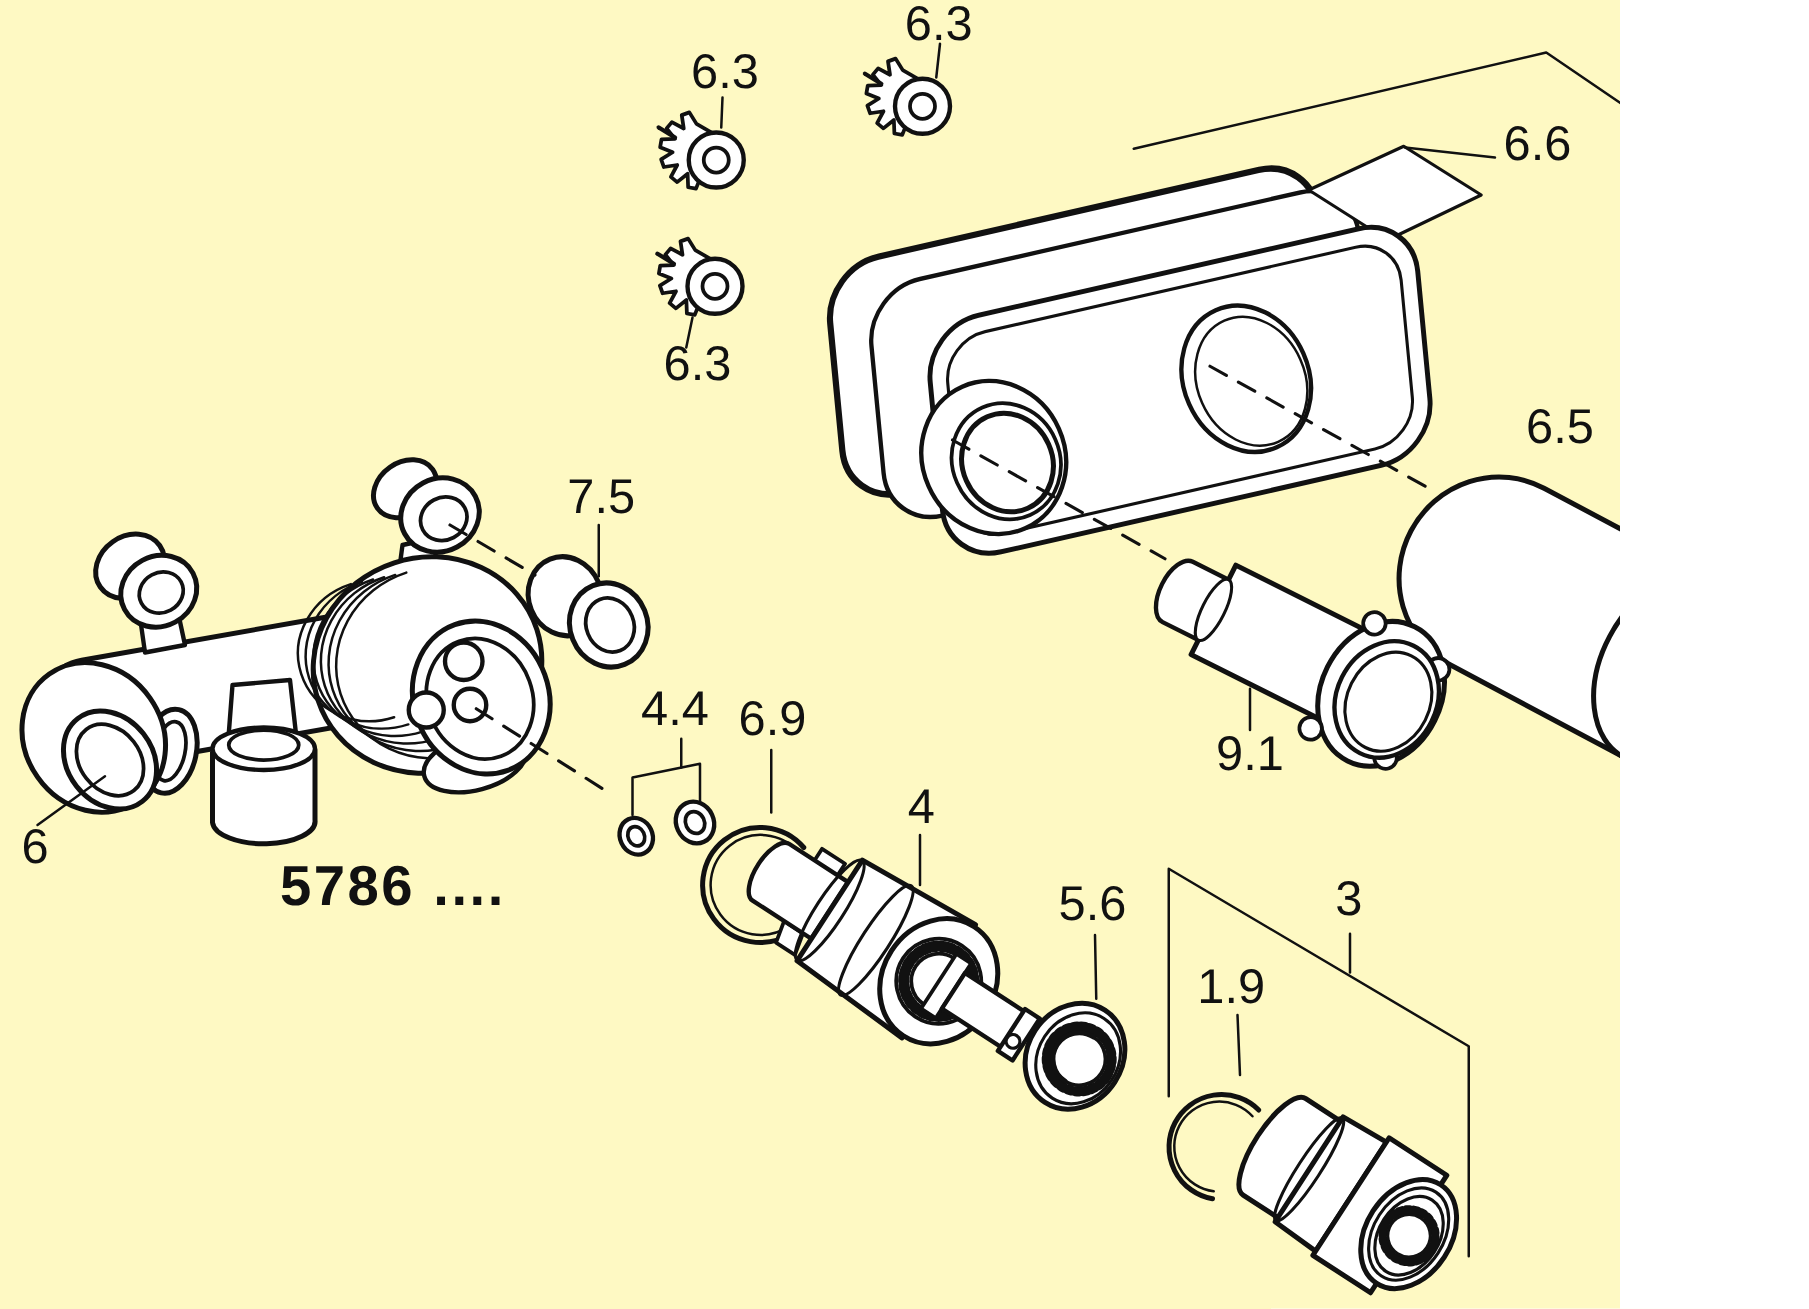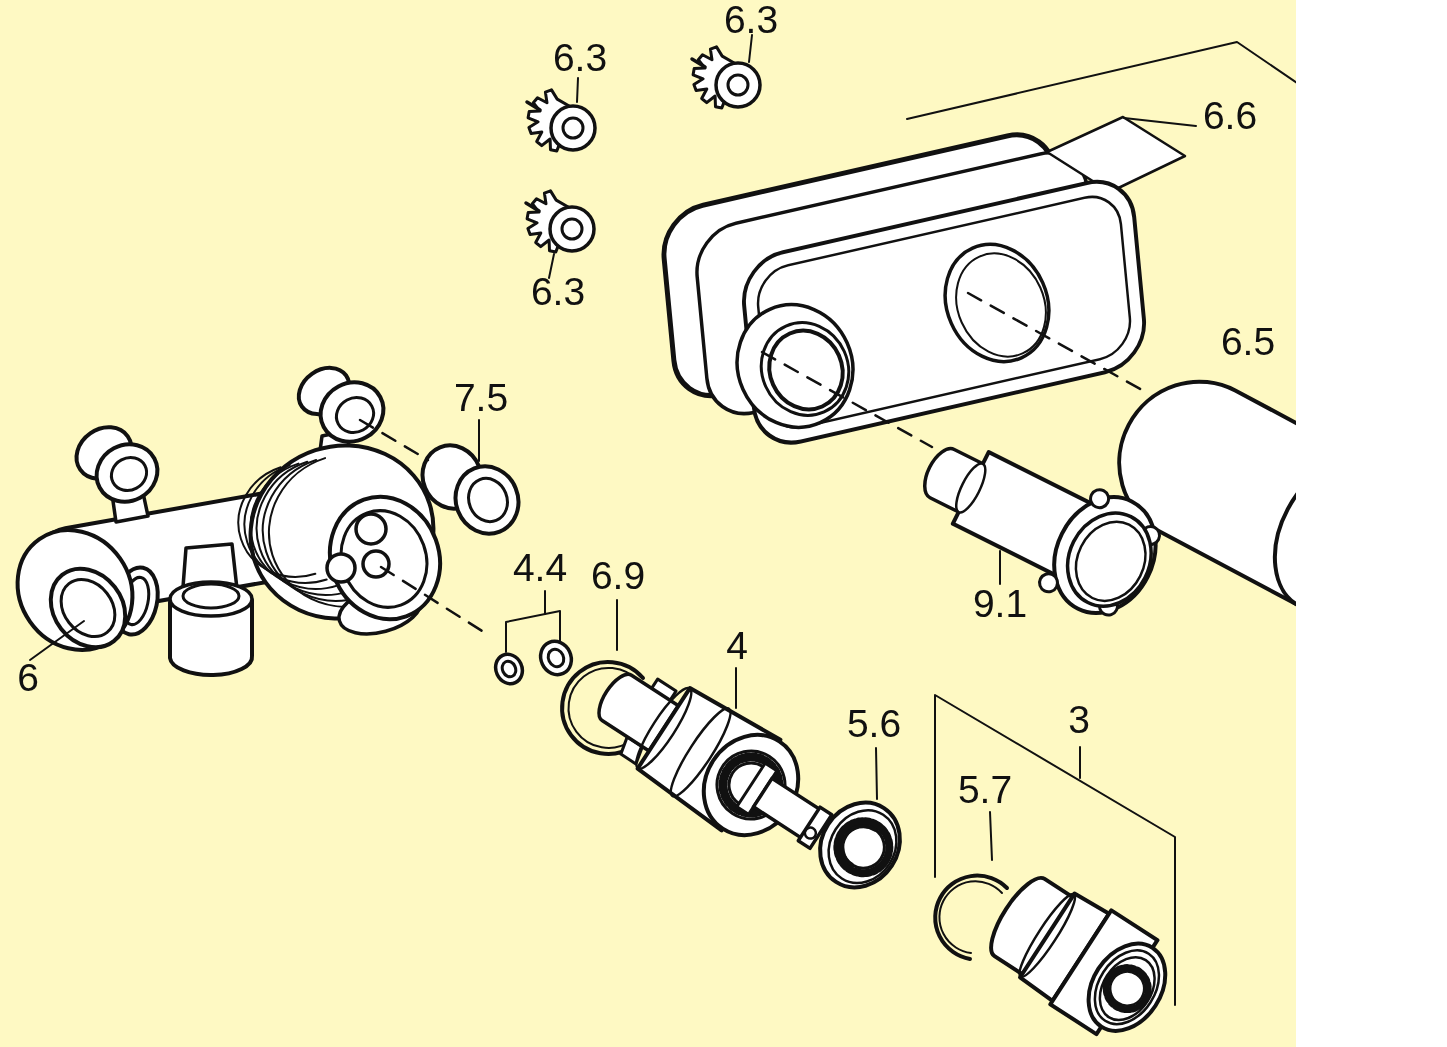--- a/index.html
+++ b/index.html
@@ -241,15 +241,16 @@
 <div class="lbl" style="left:1230px;top:96px">6.6</div>
 <div class="lbl" style="left:1248px;top:322px">6.5</div>
 <div class="lbl" style="left:1000px;top:584px">9.1</div>
 <div class="lbl" style="left:481px;top:378px">7.5</div>
 <div class="lbl" style="left:28px;top:658px">6</div>
 <div class="lbl" style="left:540px;top:548px">4.4</div>
 <div class="lbl" style="left:618px;top:556px">6.9</div>
 <div class="lbl" style="left:737px;top:626px">4</div>
 <div class="lbl" style="left:874px;top:704px">5.6</div>
 <div class="lbl" style="left:1079px;top:700px">3</div>
-<div class="lbl" style="left:985px;top:770px">5.7</div>
+<div class="lbl" style="left:985px;top:770px">1.9</div>
+<div class="lbl-model" style="left:224px;top:686px">5786 ....</div>
 
 </div>
 
 </body></html>

